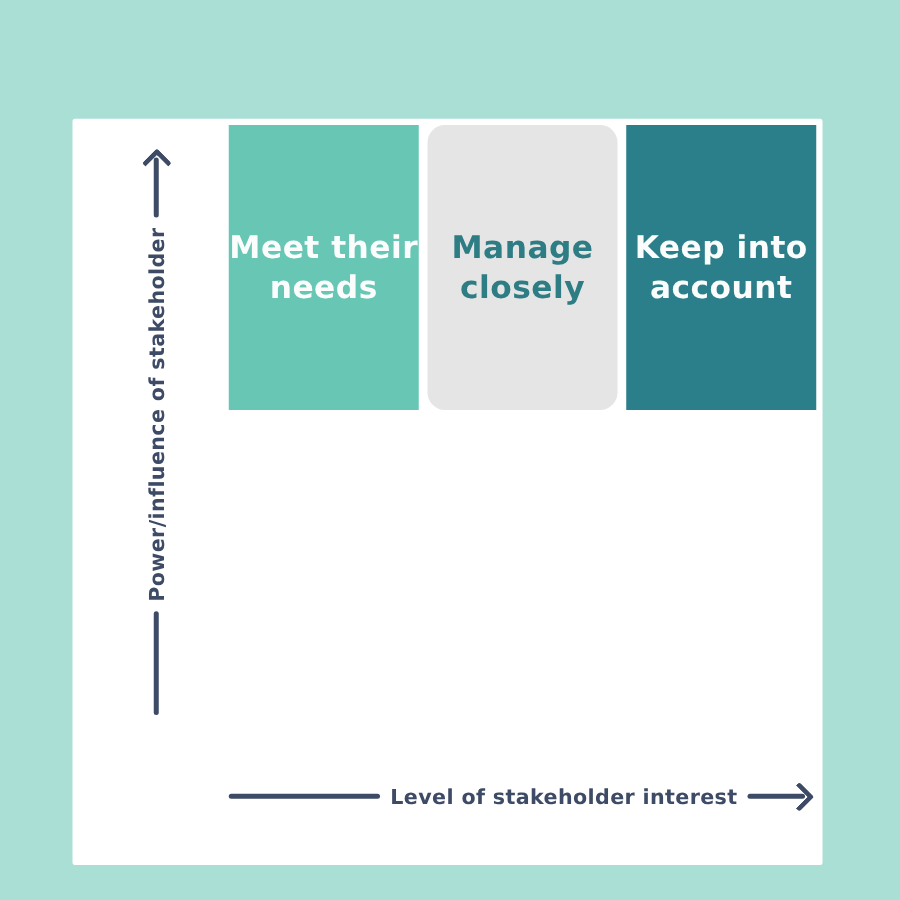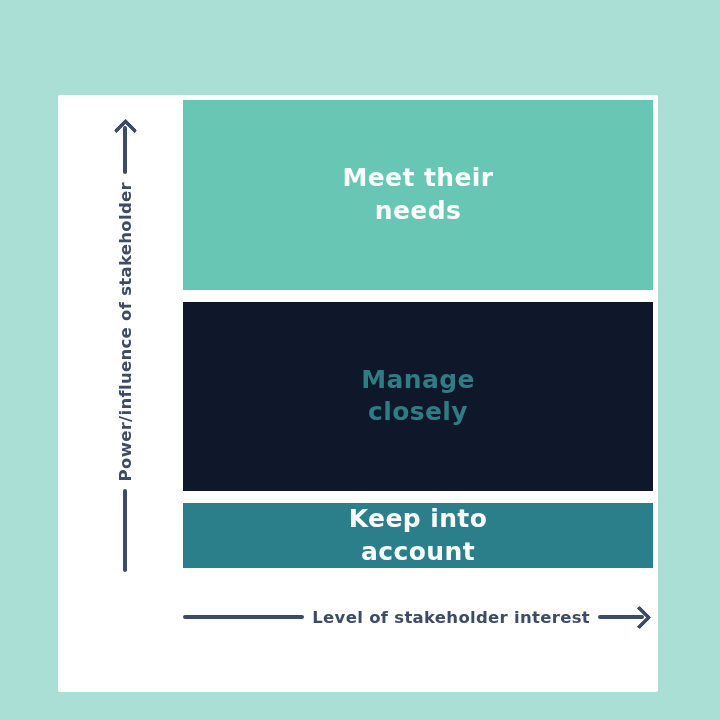--- a/index.html
+++ b/index.html
@@ -22,21 +22,21 @@
     width: 600px; height: 597px;
     background: var(--card-background, #ffffff);
     border-radius: 2px;
   }
 
   
   .quadrants {
     position: absolute; left: 125px; top: 5px;
     width: 470px; height: 468px;
     display: grid;
-    grid-template-columns: 1fr;
+    grid-template-columns: 1fr 1fr 1fr;
     grid-template-rows: 1fr 1fr;
     column-gap: 7px; row-gap: 12px;
   }
   .quadrant {
     display: flex; align-items: center; justify-content: center;
     text-align: center;
   }
   .q-label {
     font-size: 25px; font-weight: bold; line-height: 1.3;
     letter-spacing: 0.4px; white-space: pre-line;
@@ -58,21 +58,21 @@
   .arrowhead {
     width: 13px; height: 13px; flex: none;
     border-top: 4.5px solid var(--axis, #3e4b66);
     border-right: 4.5px solid var(--axis, #3e4b66);
     border-radius: 2.5px;
     transform: rotate(45deg);
     margin-left: -13px;
   }
 
   .x-axis {
-    position: absolute; left: 125px; top: 508px;
+    position: absolute; left: 125px; top: 528px;
     width: 465px; height: 28px;
     display: flex; align-items: center; text-align: right;
   }
   .x-axis .axis-label { font-size: 16.5px; }
 
   .y-axis {
     position: absolute; left: -158px; top: 237px;
     width: 450px; height: 30px;
     display: flex; align-items: center;
     transform: rotate(-90deg);
@@ -93,21 +93,21 @@
       <span class="axis-label">Power/influence of stakeholder</span>
       <div class="axis-line line-end"></div>
       <div class="arrowhead"></div>
     </div>
 
     <div class="quadrants">
       <div class="quadrant" style="background-color: rgb(104, 198, 180); color: rgb(251, 253, 252);">
         <span class="q-label">Meet their
 needs</span>
       </div>
-      <div class="quadrant" style="background-color: #0f172a; color: rgb(46, 125, 132);">
+      <div class="quadrant" style="background-color: #e5e5e5; color: rgb(46, 125, 132); border-radius: 14px;">
         <span class="q-label">Manage
 closely</span>
       </div>
       <div class="quadrant" style="background-color: rgb(43, 127, 138); color: rgb(251, 253, 252);">
         <span class="q-label">Keep into
 account</span>
       </div>
     </div>
 
     <div class="x-axis">

